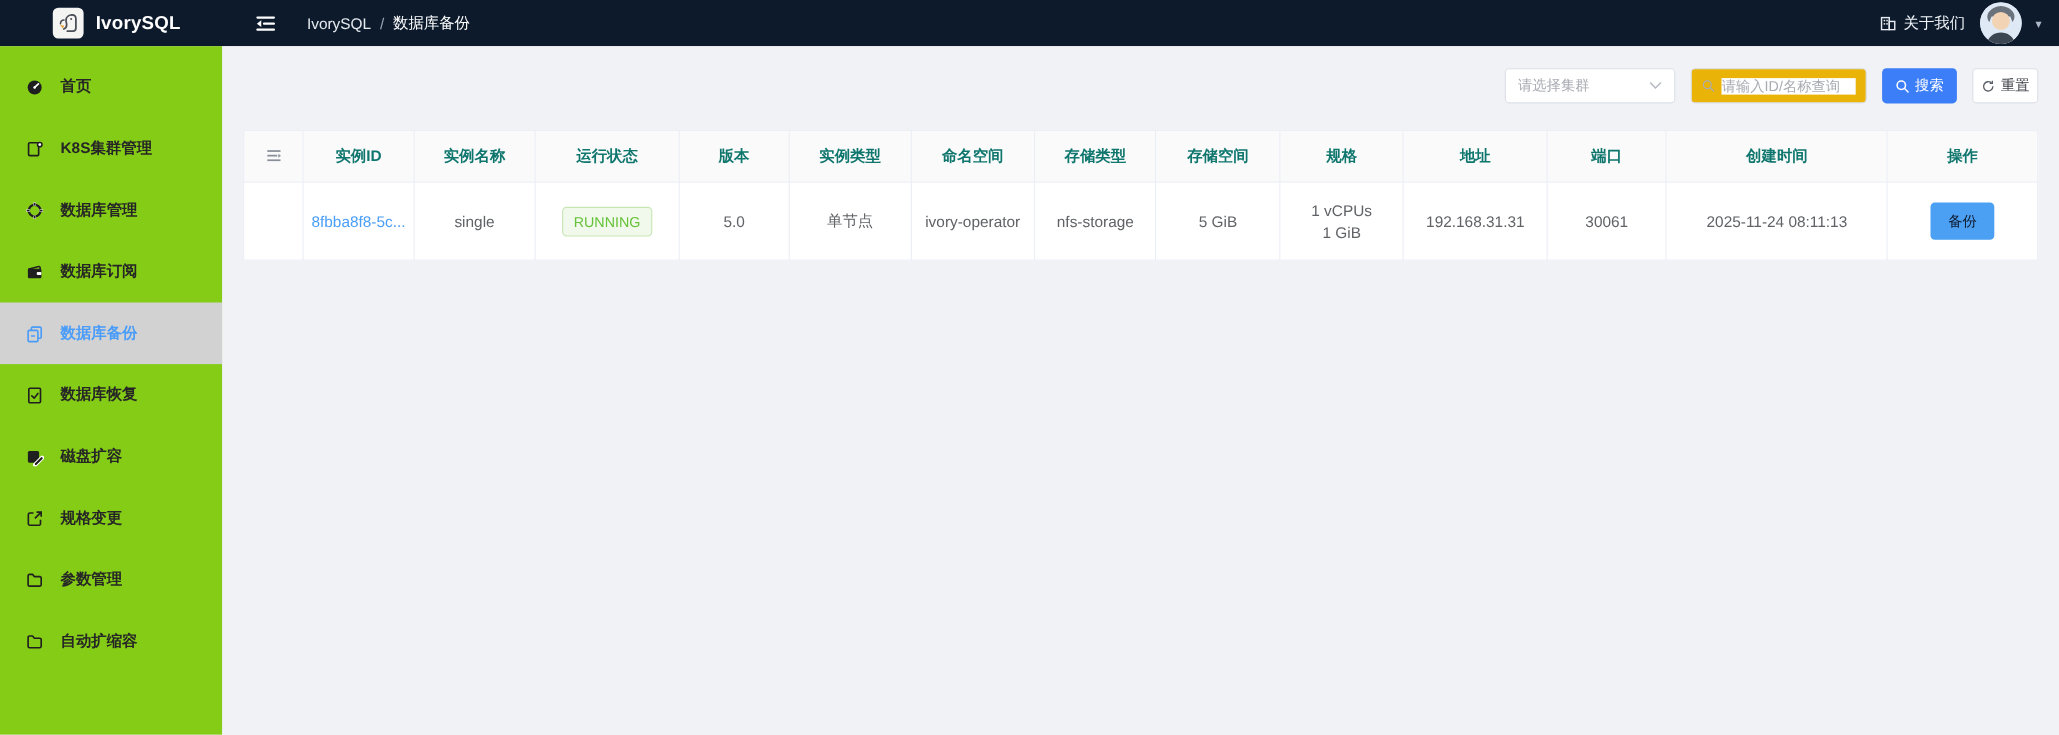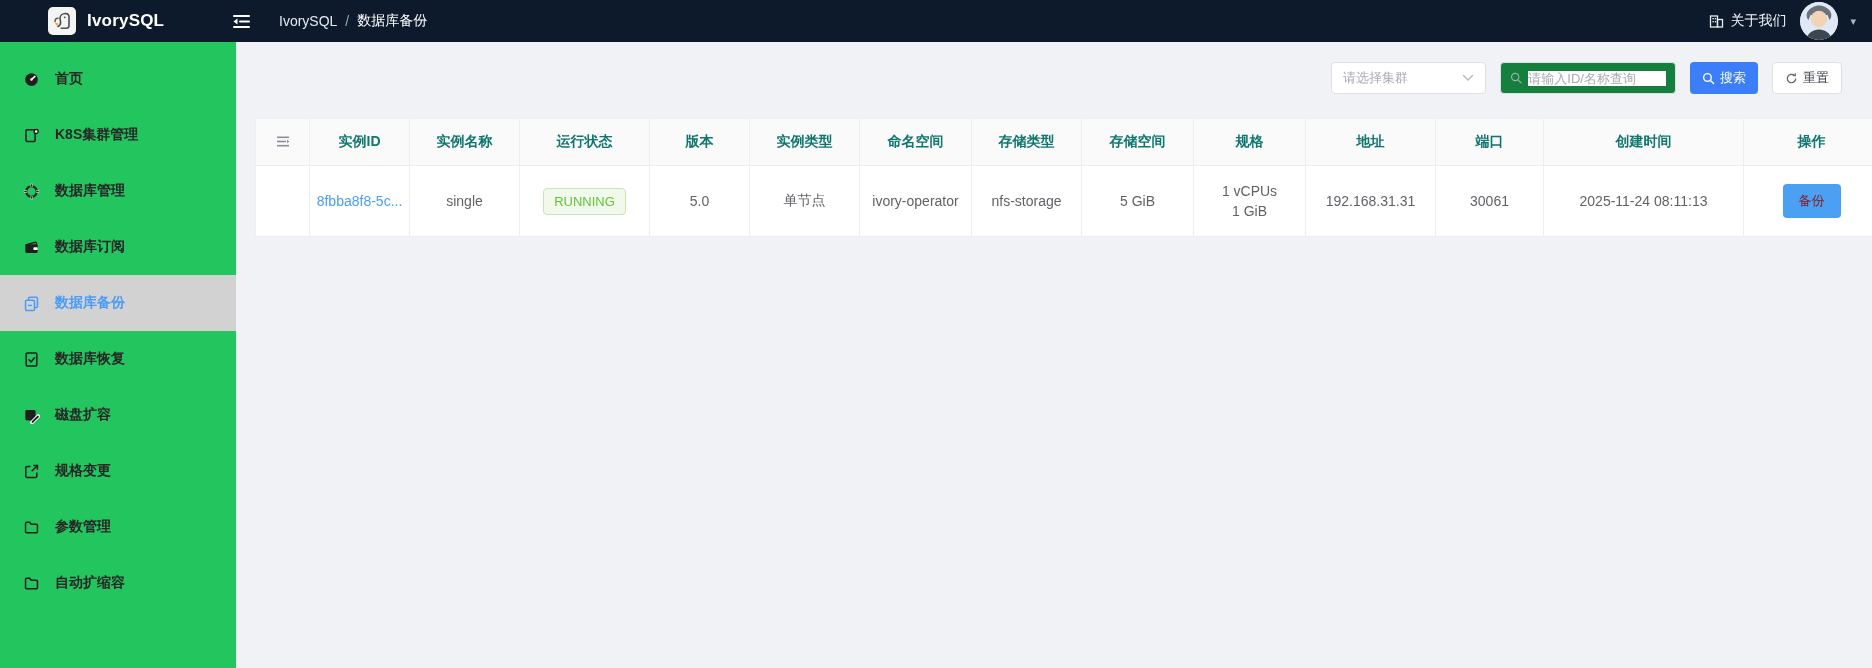--- a/index.html
+++ b/index.html
@@ -16,51 +16,51 @@
   .breadcrumb .crumb-root { color:#e6eaf0; cursor:pointer; }
   .breadcrumb .crumb-sep { color:#9aa5b4; }
   .breadcrumb .crumb-cur { color:#ffffff; }
   .topbar-right { margin-left:auto; display:flex; align-items:center; gap:14px; padding-right:16px; }
   .about { display:flex; align-items:center; gap:6px; font-size:14px; color:#f2f5f9; cursor:pointer; }
   .avatar-wrap { width:38px; height:38px; border-radius:50%; overflow:hidden; background:#dfe9f5; cursor:pointer; }
   .caret { color:#aeb8c6; font-size:11px; cursor:pointer; margin-left:-2px; }
 
   
   .shell { display:flex; height:626px; }
-  .sidebar { width:236px; background:#22c55e; padding-top:9px; flex-shrink:0; box-shadow:1px 0 4px rgba(0,0,0,.04); }
+  .sidebar { width:202px; background:#84cc16; padding-top:9px; flex-shrink:0; box-shadow:1px 0 4px rgba(0,0,0,.04); }
   .side-item { height:56px; display:flex; align-items:center; padding-left:23px; gap:15px; font-size:14px; font-weight:600; color:#262626; cursor:pointer; }
   .side-item .si-icon { width:17px; height:17px; display:flex; align-items:center; justify-content:center; color:#1f1f1f; }
   .side-item.active { background:#d2d2d2; color:#4a9cf9; }
   .side-item.active .si-icon { color:#4a9cf9; }
 
-  .main { flex:1; padding:20px 30px 0 19px; background:#f0f2f5; overflow:hidden; }
+  .main { flex:1; padding:20px 19px 0 19px; background:#f0f2f5; overflow:hidden; }
 
   
   .filters { display:flex; justify-content:flex-end; align-items:center; gap:14px; margin-bottom:24px; }
   .sel { width:155px; height:32px; background:#fff; border:1px solid #dcdfe6; border-radius:4px;
          display:flex; align-items:center; justify-content:space-between; padding:0 11px; cursor:pointer; }
   .sel .sel-ph { font-size:13px; color:#a8abb2; }
-  .search-box { width:176px; height:32px; background:#15803d; border:1px solid #dcdfe6; border-radius:4px;
+  .search-box { width:160px; height:32px; background:#eab308; border:1px solid #dcdfe6; border-radius:4px;
                 display:flex; align-items:center; padding:0 9px; gap:6px; }
   .search-box input { border:none; outline:none; width:100%; font-size:13px; color:#333; font-family:inherit; }
   .search-box input::placeholder { color:#a8abb2; }
   .btn { height:32px; border:none; border-radius:4px; font-size:13px; display:flex; align-items:center;
          justify-content:center; gap:5px; cursor:pointer; font-family:inherit; }
   .btn-primary { background:#3c7ef7; color:#fff; width:68px; }
-  .btn-plain { background:#fff; color:#3a3f45; border:1px solid #dcdfe6; width:70px; }
+  .btn-plain { background:#fff; color:#3a3f45; border:1px solid #dcdfe6; width:60px; }
 
   
   table { width:100%; border-collapse:collapse; table-layout:fixed; background:#fff; }
   th, td { border:1px solid #ebeef5; text-align:center; vertical-align:middle; }
   th { height:47px; background:#fafafa; font-size:14px; font-weight:600; color:#0f766e; }
   td { height:71px; font-size:14px; color:#606266; }
   .id-link { color:#4a9ef8; cursor:pointer; }
   .tag-success { display:inline-block; background:#f0f9eb; border:1px solid #c7e6b3; color:#67c23a;
                  font-size:13px; padding:5px 10px; border-radius:4px;text-align:right; }
-  .btn-backup { background:#4ba0f4; color:#7f1d1d; border:none; border-radius:4px; font-size:13px;
+  .btn-backup { background:#4ba0f4; color:#0f172a; border:none; border-radius:4px; font-size:13px;
                 padding:8px 16px; cursor:pointer; font-family:inherit; }
   .spec-cell div { line-height:20px; }
   .col-cfg-icon { display:inline-flex; color:#8a8f99; cursor:pointer; }
 </style>
 </head>
 <body>
 
 <div class="topbar">
   <div class="brand">
     <span class="logo-box">

